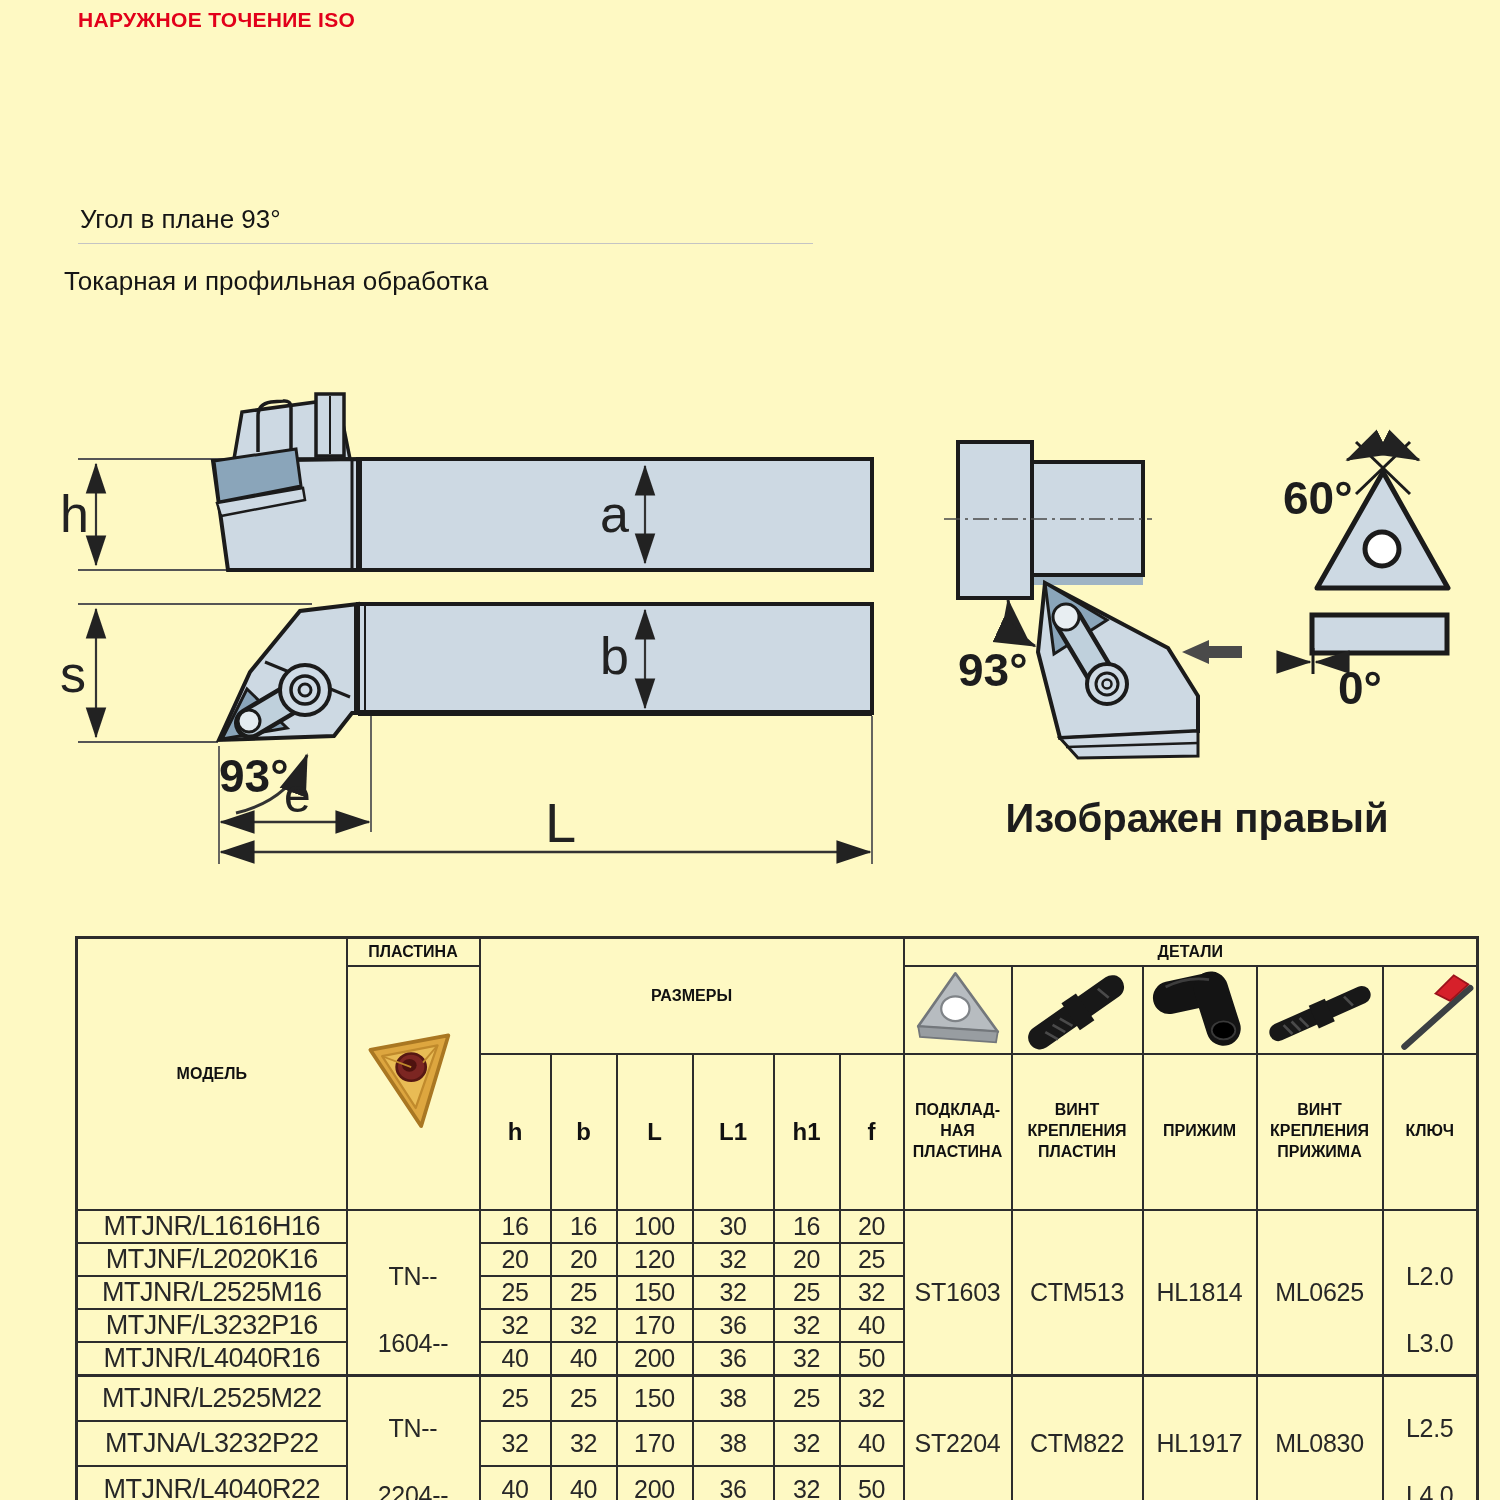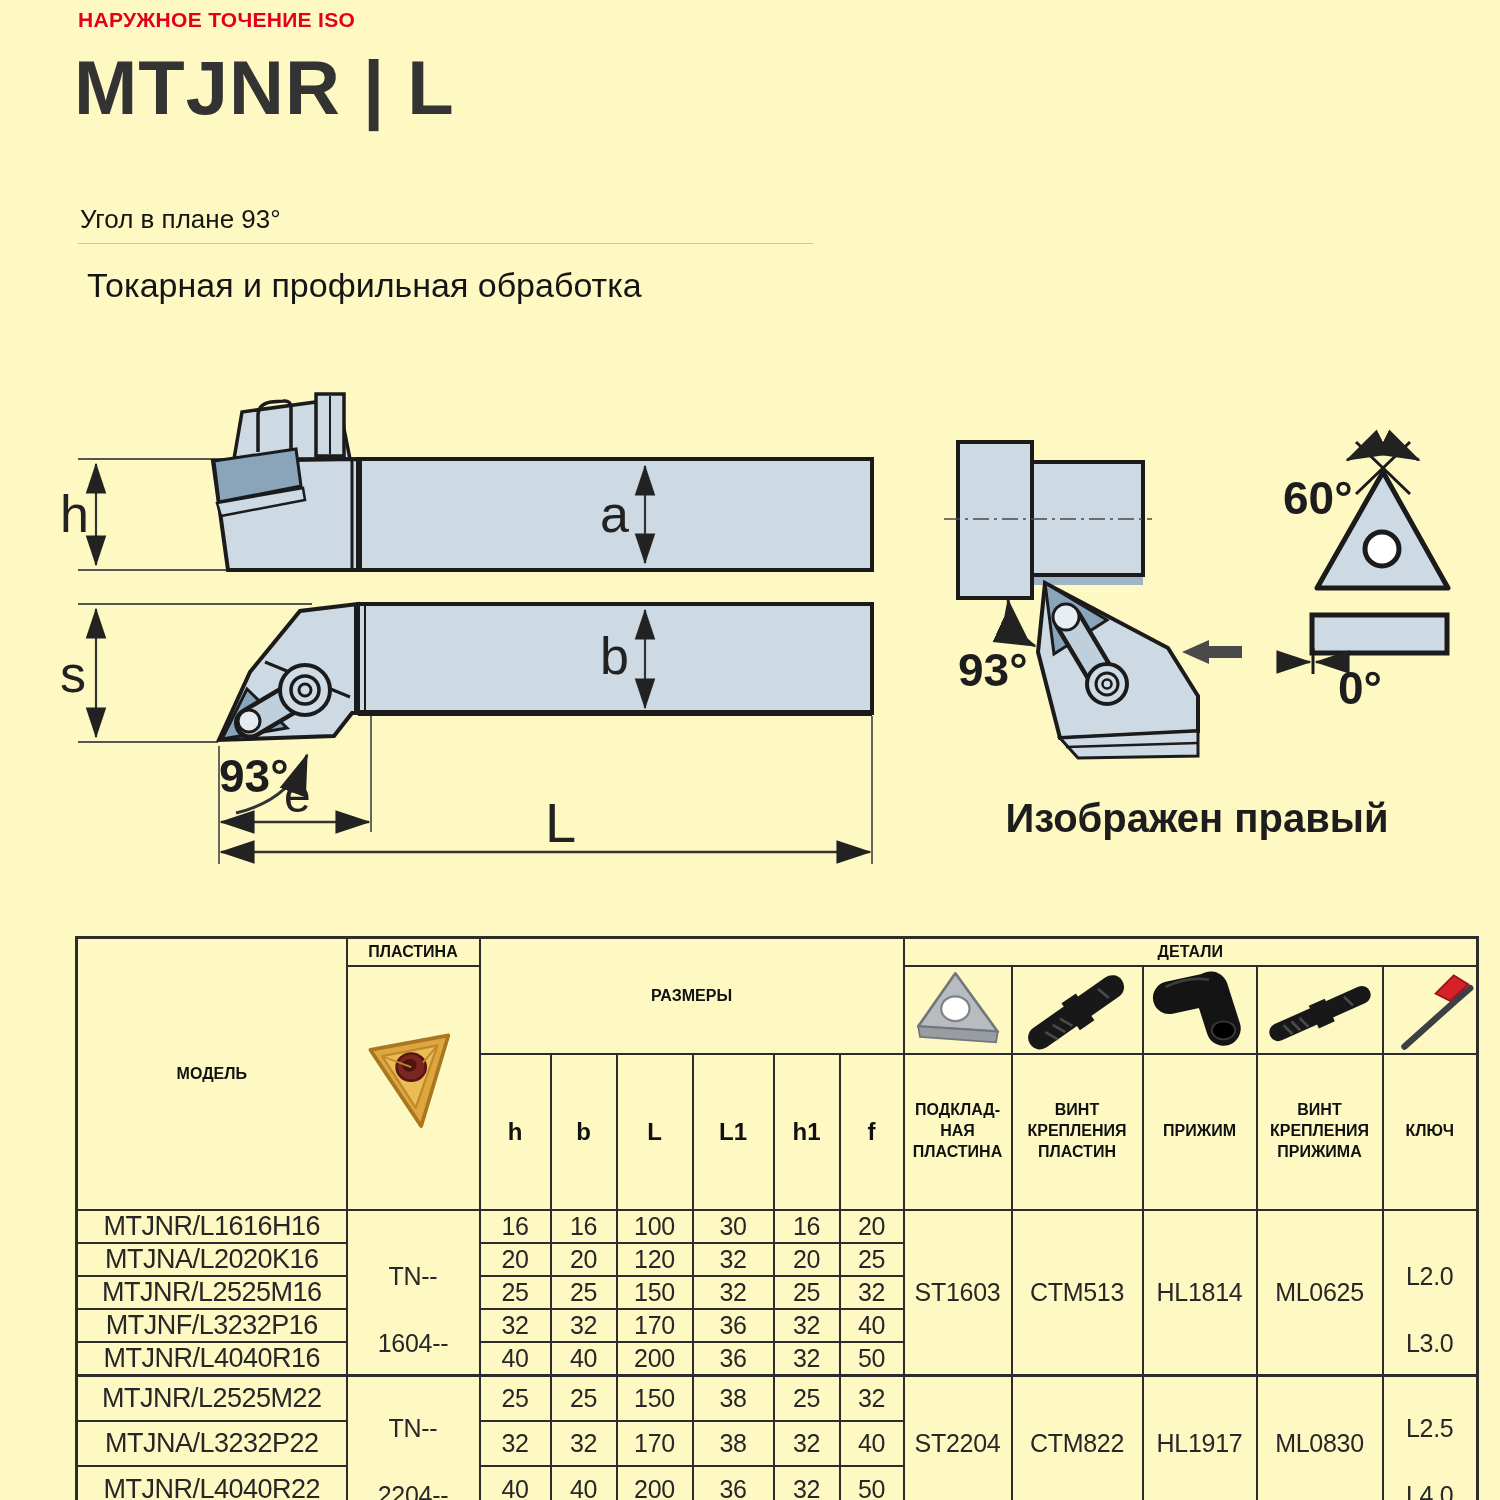--- a/index.html
+++ b/index.html
@@ -3,21 +3,21 @@
 <meta charset="utf-8">
 <style>
   html,body{margin:0;padding:0;background:#ffffff;}
   #canvas{position:relative;width:1500px;height:1500px;background:#fef9c3;overflow:hidden;
           font-family:"Liberation Sans", sans-serif;color:#1d1d1d;}
   .abs{position:absolute;}
   #cat-label{left:78px;top:8px;font-size:21px;font-weight:bold;letter-spacing:.3px;}
   #page-title{left:74px;top:44px;font-size:76px;font-weight:bold;color:#333;letter-spacing:1px;}
   #sub-angle{left:80px;top:204px;font-size:26px;color:#151515;}
   #rule{left:78px;top:243px;width:735px;height:1px;background:#c4c4c4;}
-  #sub-machining{left:87px;top:266px;font-size:34px;color:#151515;}
+  #sub-machining{left:64px;top:266px;font-size:26px;color:#151515;}
   #drawings{left:0;top:380px;}
 
   
   #spec-table{position:absolute;left:75px;top:936px;border-collapse:collapse;table-layout:fixed;
               border:3px solid #2d2d2d;}
   #spec-table td{border:2px solid #2d2d2d;text-align:center;vertical-align:middle;
                  padding:0;color:#272727;overflow:hidden;}
   #spec-table .th{font-weight:bold;font-size:16px;color:#111;}
   #spec-table .dim{font-size:24px;}
   #spec-table .plbl{font-size:16px;line-height:1.3;padding:0 4px;margin-left:10px;}
@@ -28,21 +28,20 @@
   .hr1{height:28px;} .hr2{height:86px;} .hr3{height:156px;}
   .br{height:31px;}
   .imgc svg{display:block;margin:0 auto;}
 </style>
 </head>
 <body>
 
 <div id="canvas">
 
   <div class="abs" id="cat-label" style="color: rgb(226, 0, 26);">НАРУЖНОЕ ТОЧЕНИЕ ISO</div>
-  <div class="abs" id="page-title">MTJNR | L</div>
   <div class="abs" id="sub-angle">Угол в плане 93°</div>
   <div class="abs" id="rule"></div>
   <div class="abs" id="sub-machining">Токарная и профильная обработка</div>
 
   <svg class="abs" id="drawings" width="1500" height="500" viewBox="0 380 1500 500">
     <defs>
       <marker id="ah" viewBox="0 0 12 10" refX="11.5" refY="5" markerWidth="14" markerHeight="12" orient="auto-start-reverse">
           <path d="M0,1 L12,5 L0,9 Z" fill="#222"></path>
         </marker>
     </defs>
@@ -249,21 +248,21 @@
       <td rowspan="5" class="val">ST1603</td>
       <td rowspan="5" class="val">CTM513</td>
       <td rowspan="5" class="val">HL1814</td>
       <td rowspan="5" class="val">ML0625</td>
       <td rowspan="5" class="val two-line">
         <span>L2.0</span>
         <span>L3.0</span>
       </td>
     </tr>
     <tr class="br">
-      <td class="model">MTJNA/L2020K16</td>
+      <td class="model">MTJNF/L2020K16</td>
       <td class="val">20</td>
       <td class="val">20</td>
       <td class="val">120</td>
       <td class="val">32</td>
       <td class="val">20</td>
       <td class="val">25</td>
     </tr>
     <tr class="br">
       <td class="model">MTJNR/L2525M16</td>
       <td class="val">25</td>

